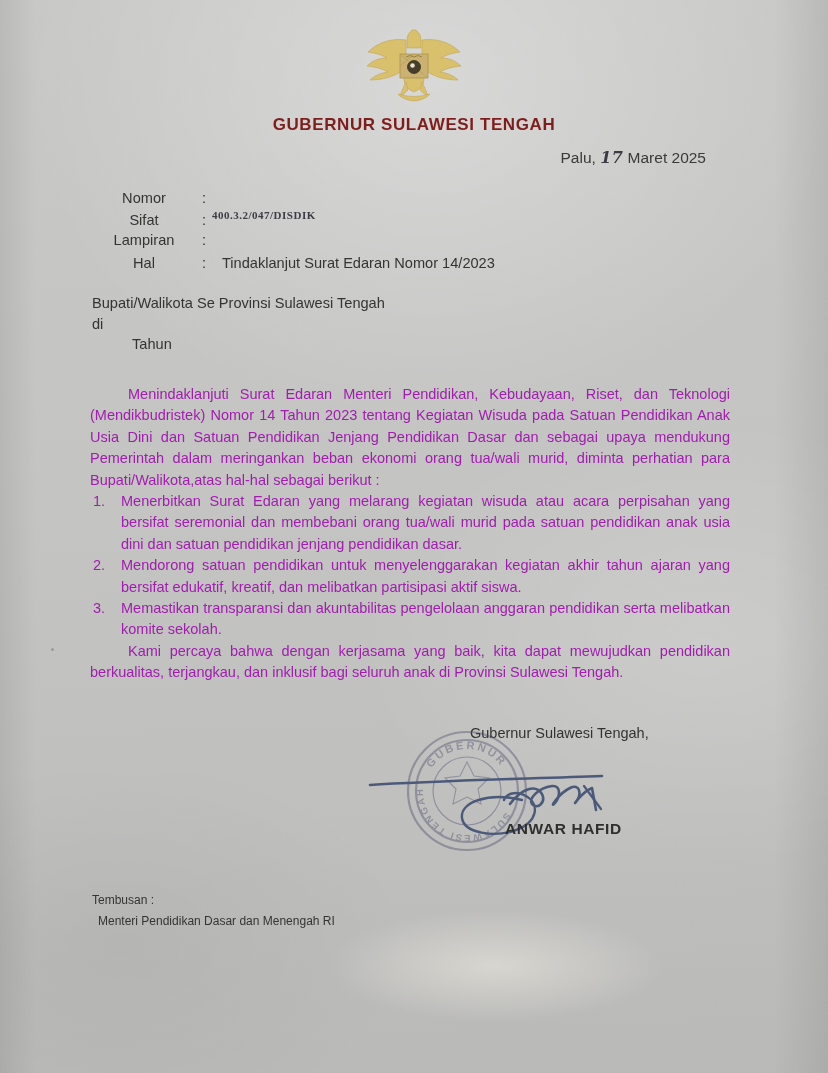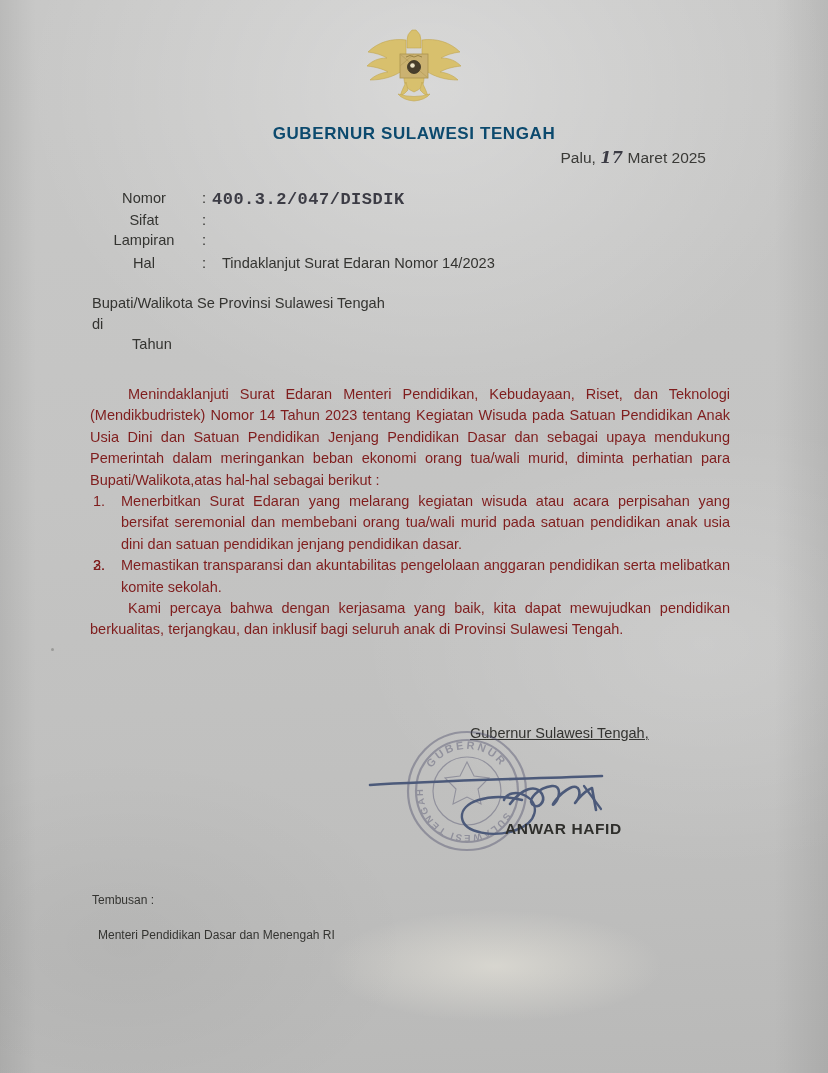--- a/index.html
+++ b/index.html
@@ -52,26 +52,26 @@
   
   .emblem {
     position: absolute;
     left: 0; right: 0; top: 22px;
     display: flex; justify-content: center;
   }
   .emblem svg { display: block; opacity: 0.93; }
 
   .org-title {
     position: absolute;
-    left: 0; right: 0; top: 124px;
+    left: 0; right: 0; top: 115px;
     text-align: center;
     font-size: 17px;
     font-weight: bold;
     letter-spacing: 0.6px;
-    color: #0c4a6e;
+    color: #7f1d1d;
   }
 
   .date-line {
     position: absolute;
     right: 122px; top: 148px;
     font-size: 15.5px;
     color: #3a3a37;
     white-space: nowrap;
     margin-left: 18px;
   }
@@ -90,27 +90,27 @@
     left: 92px; top: 188px;
     font-size: 14.6px;
     line-height: 20.5px;
     color: #343431;
   }
   .ref-row { display: flex; align-items: baseline; text-align: center; }
   .ref-key { width: 104px; flex: 0 0 104px; }
   .ref-colon { width: 16px; flex: 0 0 16px; }
   .ref-val { white-space: nowrap; }
   .ref-hand {
-    font-family: Liberation Mono, monospace;
+    font-family: Liberation Serif, serif;
     font-weight: bold;
-    font-size: 17px;
+    font-size: 11px;
     letter-spacing: 0.5px;
     color: #3c3c45;
     position: relative;
-    top: 1px;
+    top: 16px;
   }
   .ref-row-hal { margin-top: 2px; }
   .ref-val-hal { padding-left: 10px; }
 
   
   .addr {
     position: absolute;
     left: 92px; top: 293px;
     font-size: 14.6px;
     line-height: 20.5px;
@@ -118,21 +118,21 @@
   }
   .addr-tempat { padding-left: 40px; }
 
   
   .body-block {
     position: absolute;
     left: 90px; top: 384px;
     width: 640px;
     font-size: 14.5px;
     line-height: 21.4px;
-    color: #7f1d1d;
+    color: #a21caf;
   }
   .para { text-align: justify; }
   .para.indent { text-indent: 38px; }
 
   ol.items {
     list-style: none;
     margin: 0;
     padding: 0;
   }
   ol.items > li {
@@ -145,21 +145,20 @@
     left: 3px; top: 0;
   }
 
   
   .sign-block {
     position: absolute;
     left: 470px; top: 725px;
     width: 260px;
     font-size: 14.5px;
     color: #333330;
-    text-decoration: underline;
   }
   .sign-title { white-space: nowrap; }
   .sign-name {
     position: absolute;
     left: 496px; top: 820px;
     font-size: 15.5px;
     font-weight: bold;
     letter-spacing: 0.6px;
     color: #2f2f2c;
     margin-left: 9px;
@@ -182,21 +181,21 @@
   .signature-ink svg { display: block; overflow: visible; }
 
   
   .tembusan {
     position: absolute;
     left: 92px; top: 890px;
     font-size: 12px;
     line-height: 21px;
     color: #343431;
   }
-  .tembusan-item { padding-left: 6px; margin-top: 14px; }
+  .tembusan-item { padding-left: 6px; }
 </style>
 </head>
 <body>
 
 <div class="page"></div>
 <div class="shade-left"></div>
 <div class="shade-right"></div>
 <div class="glow-bottom"></div>
 <div class="speck"></div>
 
@@ -260,20 +259,21 @@
 
   <div class="body-block">
     <div class="para indent">Menindaklanjuti Surat Edaran Menteri Pendidikan, Kebudayaan, Riset, dan Teknologi (Mendikbudristek) Nomor 14 Tahun 2023 tentang Kegiatan Wisuda pada Satuan Pendidikan Anak Usia Dini dan Satuan Pendidikan Jenjang Pendidikan Dasar dan sebagai upaya mendukung Pemerintah dalam meringankan beban ekonomi orang tua/wali murid, diminta perhatian para Bupati/Walikota,atas hal-hal sebagai berikut :</div>
     <ol class="items">
       <li>
         <span class="num">1.</span>
         <span>Menerbitkan Surat Edaran yang melarang kegiatan wisuda atau acara perpisahan yang bersifat seremonial dan membebani orang tua/wali murid pada satuan pendidikan anak usia dini dan satuan pendidikan jenjang pendidikan dasar.</span>
       </li>
       <li>
         <span class="num">2.</span>
+        <span>Mendorong satuan pendidikan untuk menyelenggarakan kegiatan akhir tahun ajaran yang bersifat edukatif, kreatif, dan melibatkan partisipasi aktif siswa.</span>
       </li>
       <li>
         <span class="num">3.</span>
         <span>Memastikan transparansi dan akuntabilitas pengelolaan anggaran pendidikan serta melibatkan komite sekolah.</span>
       </li>
     </ol>
     <div class="para indent">Kami percaya bahwa dengan kerjasama yang baik, kita dapat mewujudkan pendidikan berkualitas, terjangkau, dan inklusif bagi seluruh anak di Provinsi Sulawesi Tengah.</div>
   </div>
 
   <div class="sign-block">

